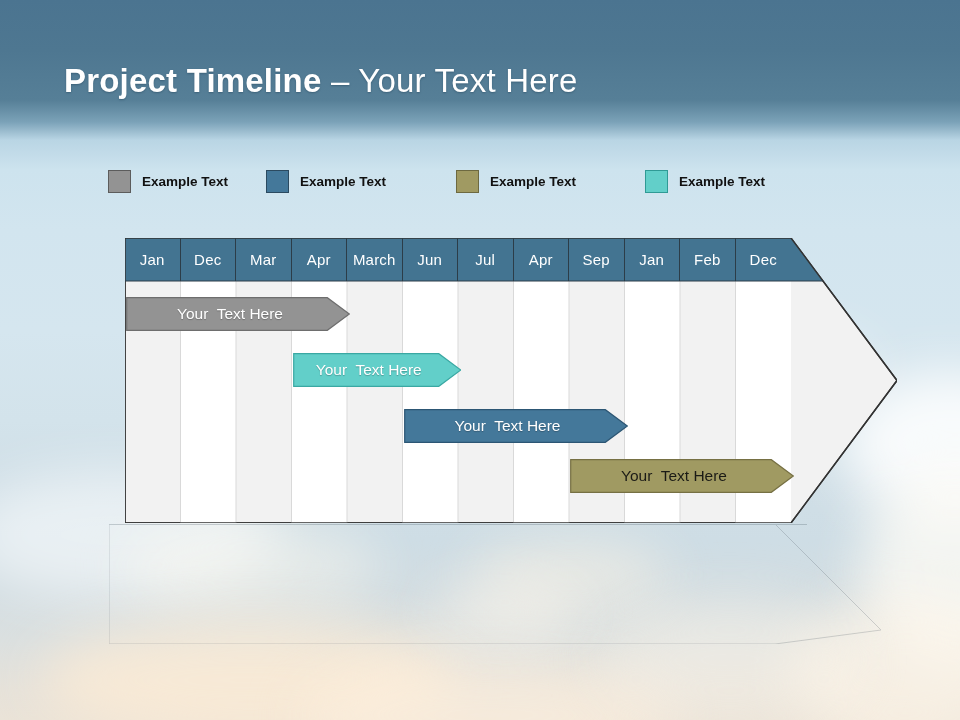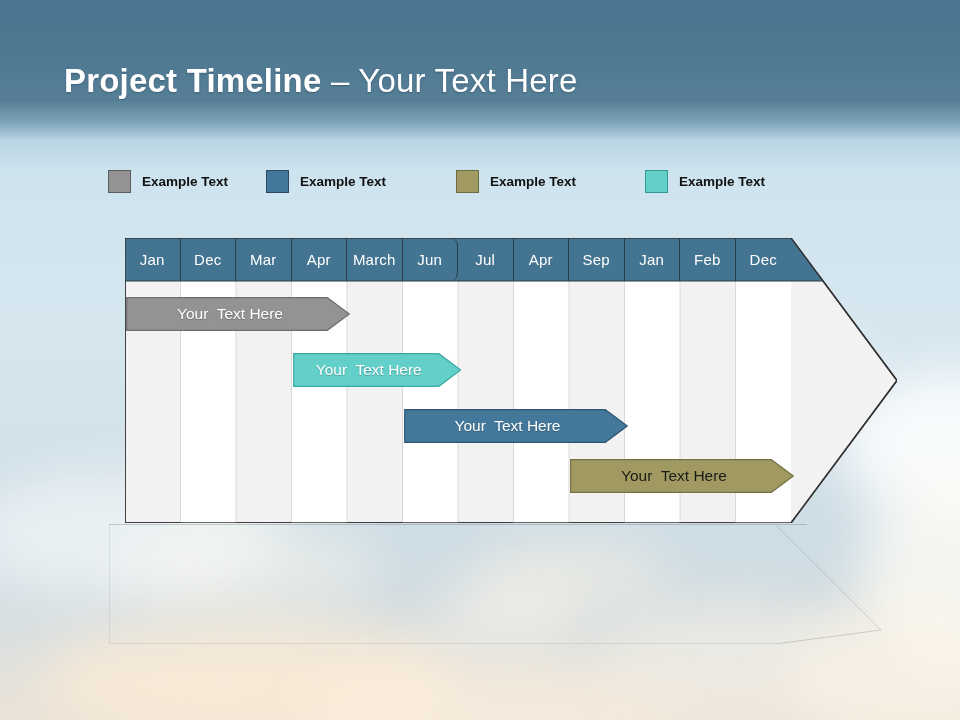--- a/index.html
+++ b/index.html
@@ -254,21 +254,21 @@
 
       <line x1="0" y1="43" x2="698" y2="43" stroke="#2c3d48" stroke-width="1"></line>
     </svg>
 
     <div class="months" style="width: 666px;">
         <div class="month-cell" style="background: transparent;">Jan</div>
         <div class="month-cell" style="background: transparent;">Dec</div>
         <div class="month-cell" style="background: transparent;">Mar</div>
         <div class="month-cell" style="background: transparent;">Apr</div>
         <div class="month-cell" style="background: transparent;">March</div>
-        <div class="month-cell" style="background: transparent; border-radius: 8px;">Jun</div>
+        <div class="month-cell" style="background: transparent;">Jun</div>
         <div class="month-cell" style="background: transparent;">Jul</div>
         <div class="month-cell" style="background: transparent;">Apr</div>
         <div class="month-cell" style="background: transparent;">Sep</div>
         <div class="month-cell" style="background: transparent;">Jan</div>
         <div class="month-cell" style="background: transparent;">Feb</div>
         <div class="month-cell" style="background: transparent; text-align: center;">Dec</div>
       </div>
     <div class="bars">
         <div class="bar" style="left: 1px; top: 59px; width: 224px; height: 34px;">
           <svg width="224" height="34" viewBox="0 0 224 34">

